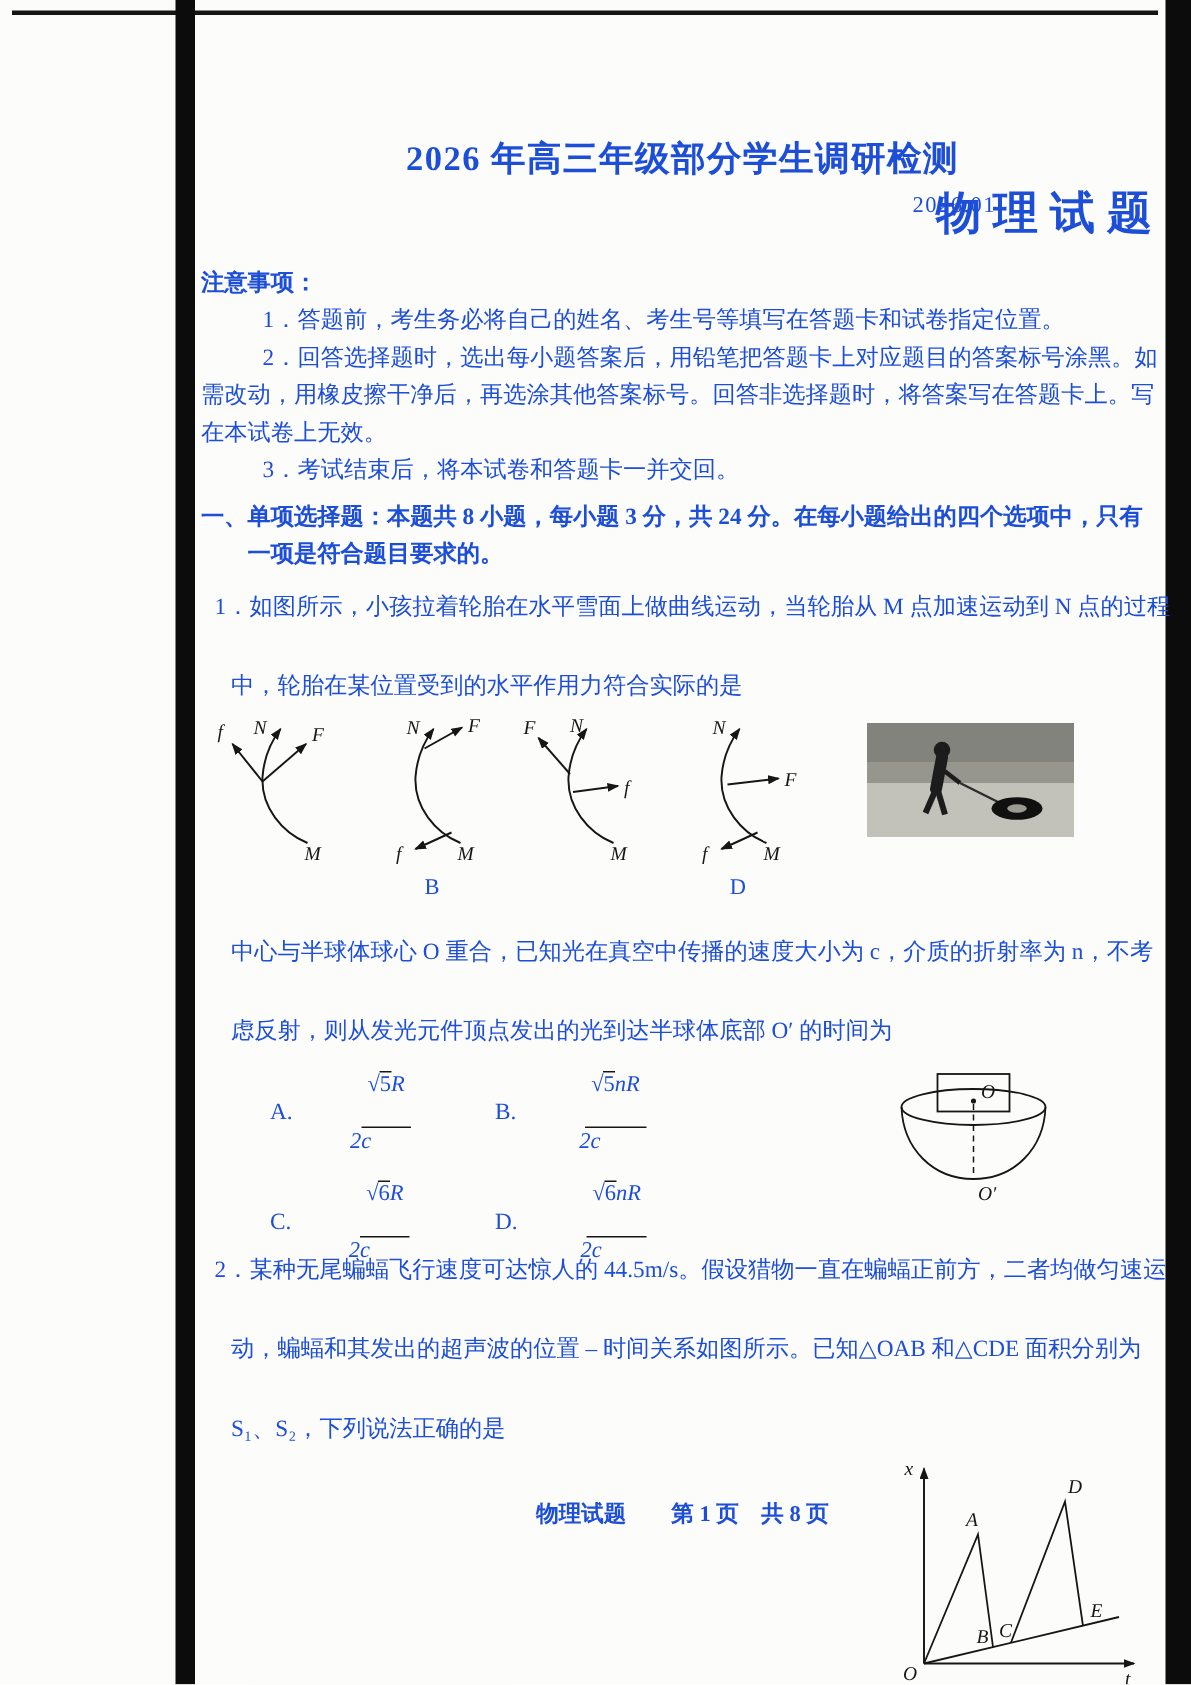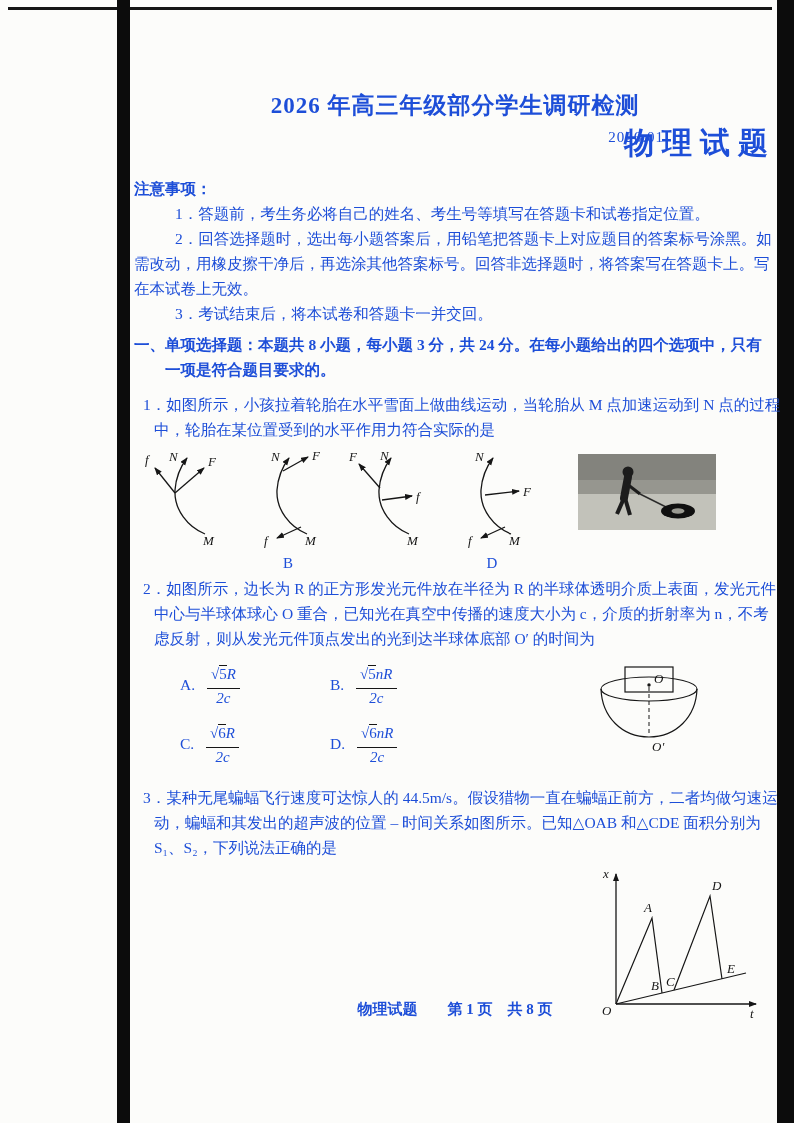--- a/index.html
+++ b/index.html
@@ -21,37 +21,37 @@
   .subtitle-row { position:relative; height:44px; margin-top:2px; }
   .subtitle { position:absolute; left:0; width:100%; top:0; margin:0; text-align:right;
               font-size:30px; line-height:42px; font-weight:bold; letter-spacing:8px; }
   .date { position:absolute; right:112px; bottom:16px; font-size:15px; letter-spacing:1px; }
 
   .notice-heading { margin-top:10px; font-weight:bold; }
   .ind1  { text-indent:41px; }
   .sec1  { margin-top:6px; font-weight:bold; }
   .sec2  { text-indent:31px; font-weight:bold; }
   .qline1 { margin-top:10px; text-indent:9px; }
-  .qcont  { text-indent:20px; }
+  .qcont  { text-indent:20px;margin-top:28px; }
 
   
   .fig-row { display:flex; margin-top:6px; margin-left:8px; height:118px; align-items:flex-start; }
   .vdiag { width:88px; margin-right:14px; }
   .vdiag .caption { text-align:center; font-size:15px; line-height:16px; height:16px; }
   .photo-wrap { margin-left:28px; margin-top:6px; }
   svg text { font-family:"Liberation Serif","DejaVu Serif",serif; font-size:13px; font-style:italic; fill:#161616; }
 
   
   .q2-zone { position:relative; margin-top:6px; height:118px; }
   .q2-opts { position:absolute; left:46px; top:8px; display:grid; grid-template-columns:150px auto; row-gap:16px; }
   .opt { white-space:nowrap; }
   .okey { font-size:15.5px; }
   .frac { display:inline-flex; flex-direction:column; align-items:center; vertical-align:middle;
           font-size:15px; line-height:19px; margin-left:8px; font-style:italic; }
-  .frac .num { display:block; border-bottom:1.3px solid #161616; padding:0 4px 4px; }
+  .frac .num { display:block; border-bottom:1.3px solid #161616; padding:0 4px 18px;margin-left:34px; }
   .frac .den { display:block; }
   .sq  { font-style:normal; }
   .rad { font-style:normal; border-top:1.3px solid #161616; }
   .hemi { position:absolute; right:58px; top:0; }
 
   
   .q3-zone { position:relative; margin-top:4px; height:168px; }
   .q3-opts { position:absolute; left:40px; top:8px; }
   .q3-opt  { line-height:31px; white-space:nowrap; }
   .q3-graph { position:absolute; right:10px; top:-4px; }
@@ -161,21 +161,20 @@
           <line x1="49" y1="30" x2="62" y2="40" stroke="#1c1c1c" stroke-width="3"></line>
           <line x1="46" y1="44" x2="39" y2="60" stroke="#1c1c1c" stroke-width="4"></line>
           <line x1="47" y1="44" x2="52" y2="61" stroke="#1c1c1c" stroke-width="4"></line>
           <line x1="62" y1="40" x2="88" y2="53" stroke="#2b2b2b" stroke-width="1.5"></line>
           <ellipse cx="100" cy="57" rx="17" ry="7.5" fill="#101010"></ellipse>
           <ellipse cx="100" cy="57" rx="6.5" ry="2.8" fill="#9a9a92"></ellipse>
         </svg>
       </div>
     </div>
 
-    <div class="tline qline1">2．如图所示，边长为 R 的正方形发光元件放在半径为 R 的半球体透明介质上表面，发光元件</div>
     <div class="tline qcont">中心与半球体球心 O 重合，已知光在真空中传播的速度大小为 c，介质的折射率为 n，不考</div>
     <div class="tline qcont">虑反射，则从发光元件顶点发出的光到达半球体底部 O′ 的时间为</div>
 
     <div class="q2-zone">
       <div class="q2-opts">
 
         <div class="opt">
           <span class="okey">A.</span>
           <span class="frac">
             <span class="num"><span class="sq">√</span><span class="rad">5</span><span>R</span></span>
@@ -212,21 +211,21 @@
         <rect x="39" y="10" width="48" height="25" fill="none" stroke="#161616" stroke-width="1.2"></rect>
         <ellipse cx="63" cy="32" rx="48" ry="12" fill="none" stroke="#161616" stroke-width="1.2"></ellipse>
         <path d="M 15 32 C 16 60 36 80 63 80 C 90 80 110 60 111 32" fill="none" stroke="#161616" stroke-width="1.2"></path>
         <circle cx="63" cy="28" r="1.7" fill="#161616"></circle>
         <line x1="63" y1="30" x2="63" y2="79" stroke="#161616" stroke-width="1" stroke-dasharray="4 3"></line>
         <text x="68" y="26">O</text>
         <text x="66" y="94">O′</text>
       </svg>
     </div>
 
-    <div class="tline qline1">3．某种无尾蝙蝠飞行速度可达惊人的 44.5m/s。假设猎物一直在蝙蝠正前方，二者均做匀速运</div>
+    <div class="tline qline1">2．某种无尾蝙蝠飞行速度可达惊人的 44.5m/s。假设猎物一直在蝙蝠正前方，二者均做匀速运</div>
     <div class="tline qcont">动，蝙蝠和其发出的超声波的位置 – 时间关系如图所示。已知△OAB 和△CDE 面积分别为</div>
     <div class="tline qcont">S₁、S₂，下列说法正确的是</div>
 
     <div class="q3-zone">
 
       <svg class="q3-graph" width="170" height="160" viewBox="0 0 170 160">
         <line x1="20" y1="144" x2="20" y2="14" stroke="#161616" stroke-width="1.3" marker-end="url(#ah)"></line>
         <line x1="20" y1="144" x2="160" y2="144" stroke="#161616" stroke-width="1.3" marker-end="url(#ah)"></line>
         <line x1="20" y1="144" x2="150" y2="113" stroke="#161616" stroke-width="1.2"></line>
         <polyline points="20,144 56,58 66,133" fill="none" stroke="#161616" stroke-width="1.2"></polyline>

